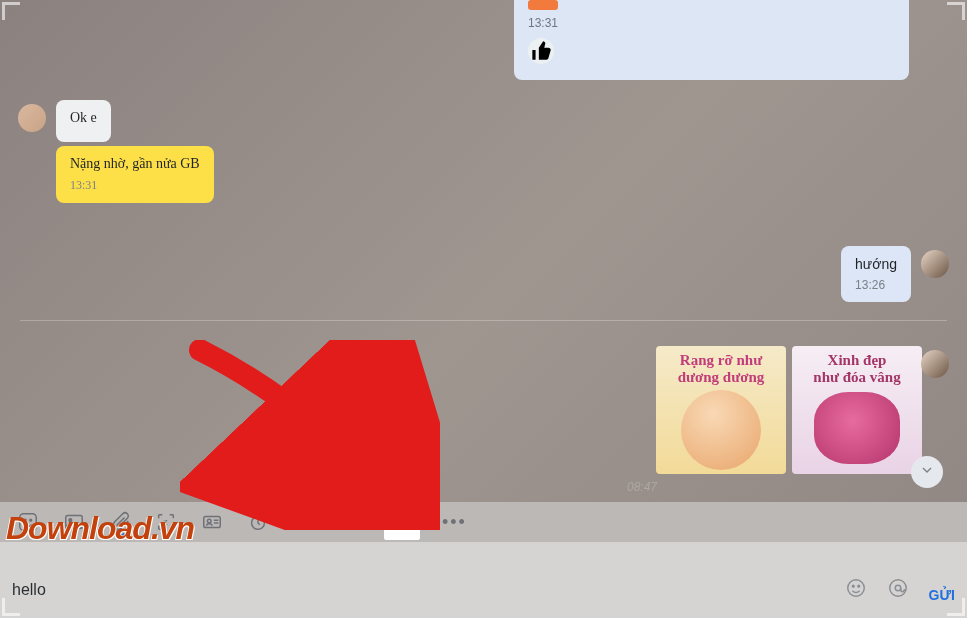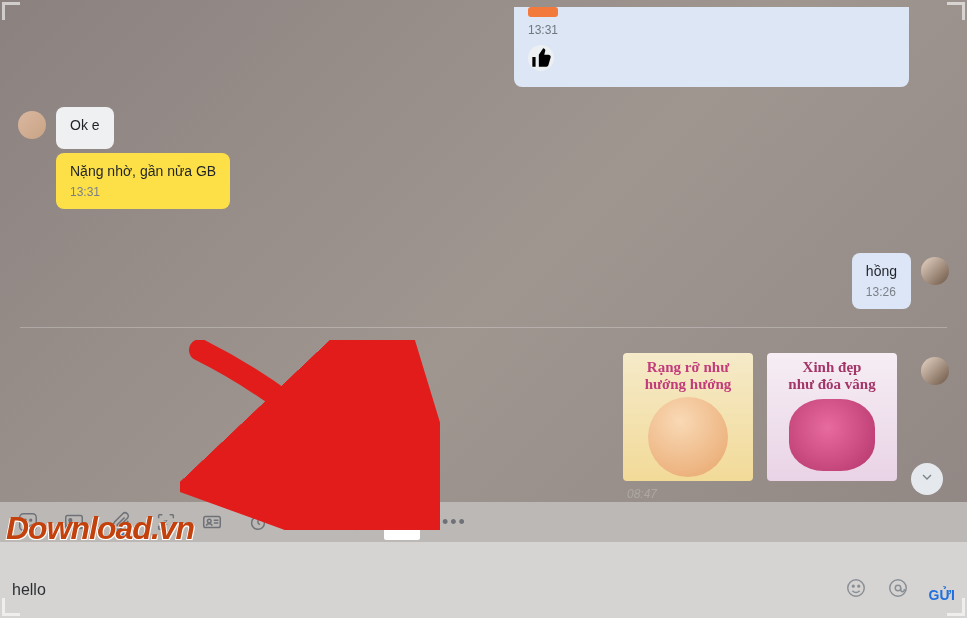--- a/index.html
+++ b/index.html
@@ -9,24 +9,23 @@
     height: 618px;
     overflow: hidden;
     position: relative;
     background: linear-gradient(135deg, #8b8280 0%, #a09690 50%, #8f8683 100%);
   }
   .chat-area {
     position: relative;
     width: 100%;
     height: 502px;
     padding: 12px;
-    margin-top: 7px;
   }
   .msg-row { display: flex; align-items: flex-start; margin: 4px 0; }
-  .msg-row.left { justify-content: flex-start; padding-left: 18px; }
+  .msg-row.left { justify-content: flex-start; padding-left: 18px; font-family: Liberation Serif, serif; }
   .msg-row.right { justify-content: flex-end; padding-right: 18px; }
   .avatar {
     width: 28px; height: 28px; border-radius: 50%;
     background: linear-gradient(135deg,#d9b8a0,#c9a385);
     margin-right: 10px; margin-top: 4px; flex-shrink: 0;
   }
   .avatar.right-av { margin-right: 0; margin-left: 10px; background: linear-gradient(135deg,#e8d5c5,#6b5545); }
   .bubble {
     background: #eef0f1;
     border-radius: 8px;
@@ -53,21 +52,21 @@
   .divider {
     position:absolute; top:320px; left:20px; right:20px; height:1px;
     background: rgba(255,255,255,0.25);
   }
   .date-pill {
     position:absolute; top:310px; left:50%; transform:translateX(-50%);
     background: rgba(70,75,82,0.55); color:#f1f3f5; font-size:12px;
     padding:4px 12px; border-radius:12px;
   }
   .sticker-row {
-    position:absolute; top:346px; right:70px; display:flex; gap:14px;
+    position:absolute; top:346px; right:45px; display:flex; gap:6px;
   }
   .sticker {
     width:130px; height:128px; border-radius:4px; overflow:hidden;
     display:flex; flex-direction:column; align-items:center; justify-content:flex-start;
     font-family: cursive; font-weight:bold; color:#c23b7a; font-size:15px; text-align:center;
     padding-top:6px;
   }
   .sticker.s1 { background: linear-gradient(180deg,#f5eac9 0%, #f2da98 100%); }
   .sticker.s1::after{
     content:""; display:block; width:80px;height:80px;border-radius:50%;
@@ -155,33 +154,33 @@
       <div class="bubble dark">
         <div class="txt">Nặng nhờ, gần nửa GB</div>
         <div class="time">13:31</div>
       </div>
     </div>
   </div>
 
   <div style="position:absolute;top:242px;left:0;right:0;">
     <div class="msg-row right">
       <div class="bubble right-b">
-        <div class="txt">hồng</div>
+        <div class="txt">hướng</div>
         <div class="time">13:26</div>
       </div>
       <div class="avatar right-av"></div>
     </div>
   </div>
 
   <div class="divider"></div>
 
   <div class="sticker-row">
     <div class="sticker s1">
       <span>Rạng rỡ như</span>
-      <span>hướng hướng</span>
+      <span>dương dương</span>
     </div>
     <div class="sticker s2">
       <span>Xinh đẹp</span>
       <span>như đóa vâng</span>
     </div>
   </div>
   <div style="position:absolute;top:346px;right:18px;">
     <div class="avatar right-av"></div>
   </div>
   <div class="sticker-time">08:47</div>

